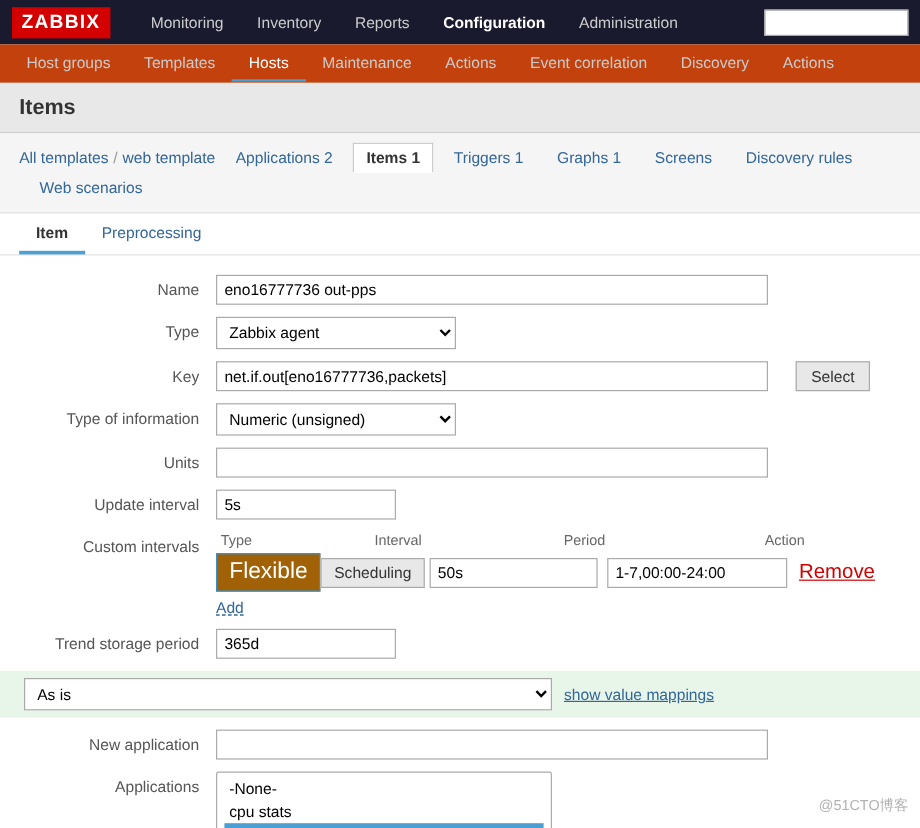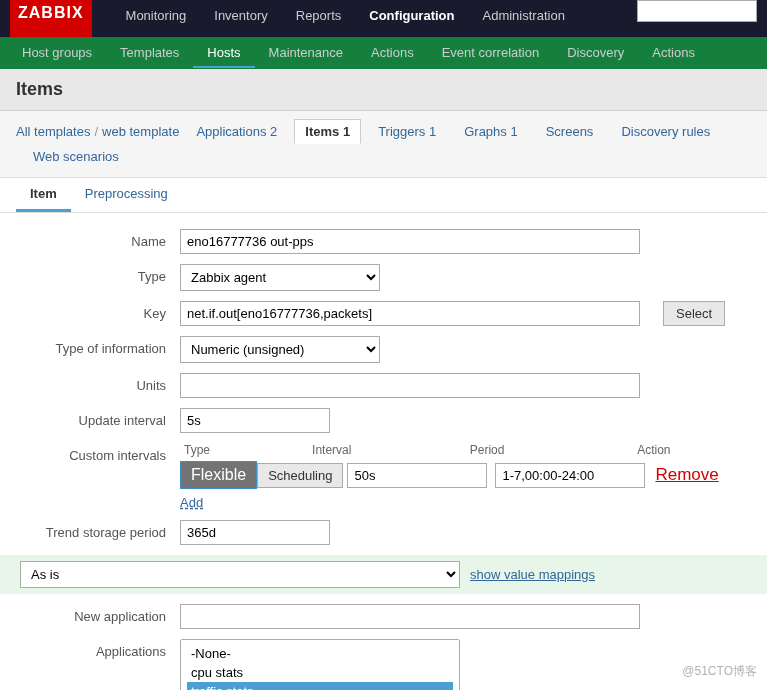--- a/index.html
+++ b/index.html
@@ -2,20 +2,21 @@
 <html><head>
   <meta charset="utf-8">
   <style>
     * { box-sizing: border-box; margin: 0; padding: 0; }
     body { font-family: Arial, sans-serif; font-size: 13px; background: #f0f0f0; color: #333; width: 767px; }
 
     
     .top-nav {
       background: #1a1a2e;
       display: flex;
+      align-items: center;
       height: 37px;
       padding: 0 10px;
     }
     .logo {
       background: #d40000;
       color: #fff;
       font-weight: bold;
       font-size: 16px;
       padding: 4px 8px;
       margin-right: 20px;
@@ -45,21 +46,21 @@
       background: #555;
       border: none;
       width: 120px;
       height: 22px;
       padding: 2px 6px;
       color: #fff;
     }
 
     
     .sub-nav {
-      background: #15803d;
+      background: #c2410c;
       display: flex;
       align-items: center;
       height: 32px;
       padding: 0 8px;
     }
     .sub-nav-items {
       display: flex;
       list-style: none;
       gap: 0;
     }
@@ -216,25 +217,25 @@
     .ci-col-interval { width: 160px; }
     .ci-col-period { width: 170px; }
     .ci-col-action { width: 80px; }
     .ci-row {
       display: flex;
       align-items: center;
       gap: 0;
     }
     .btn-flexible {
       padding: 4px 10px;
-      background: #737373;
+      background: #a16207;
       color: #fff;
       border: 1px solid #3a8fc4;
       cursor: pointer;
-      font-size: 16px;
+      font-size: 19px;
     }
     .btn-scheduling {
       padding: 4px 10px;
       background: #e8e8e8;
       color: #333;
       border: 1px solid #aaa;
       cursor: pointer;
       font-size: 13px;
     }
     .ci-input {

